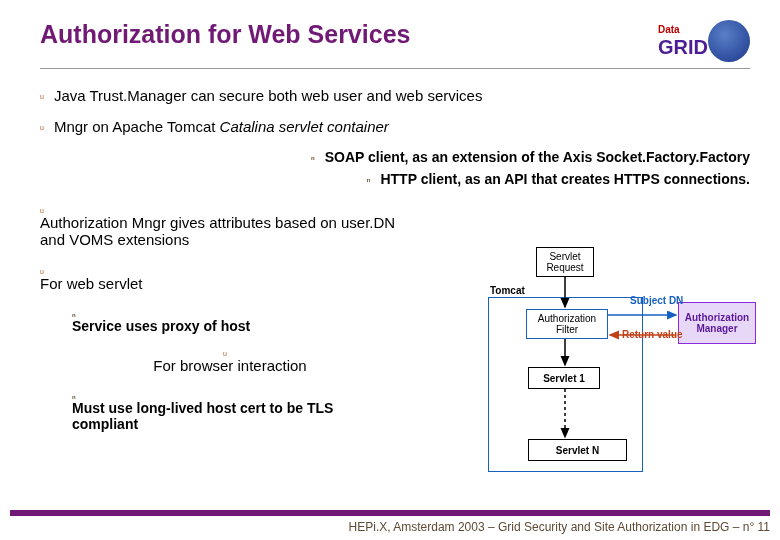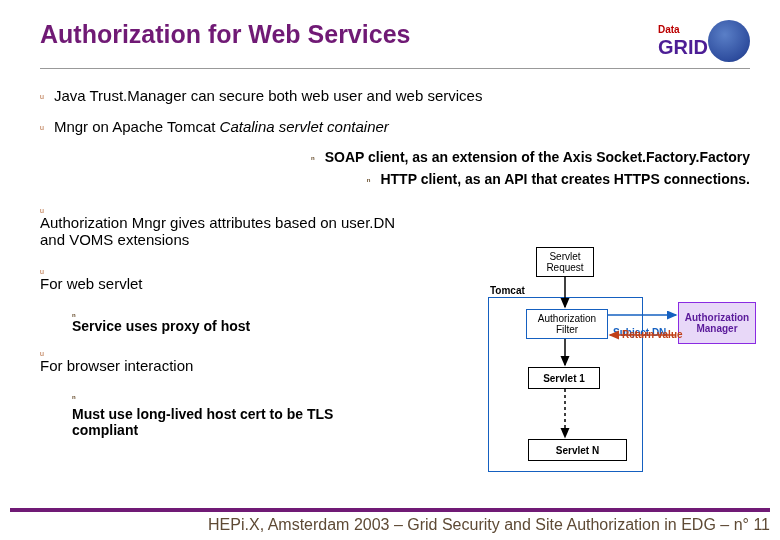--- a/index.html
+++ b/index.html
@@ -107,23 +107,23 @@
     background: #fff;
   }
   .lbl {
     position: absolute;
     font-size: 10px;
   }
   .footer {
     position: absolute;
     bottom: 6px;
     right: 10px;
-    font-size: 16px;
+    font-size: 12px;
     color: #5e4a35;
-    border-top: 4px solid #701a75;
+    border-top: 6px solid #701a75;
     width: 760px;
     text-align: right;
     padding-top: 4px;
     left: 10px;
   }
 </style>
 </head>
 <body>
 
 <div class="slide">
@@ -168,47 +168,47 @@
       <div class="b1 narrow" style="margin-top:10px;">
         <span class="mk">u</span>
         <span>For web servlet</span>
       </div>
 
       <div class="b2 narrow">
         <span class="mk">n</span>
         <span>Service uses proxy of host</span>
       </div>
 
-      <div class="b1 narrow" style="margin-top:10px;">
+      <div class="b1 narrow" style="margin-top:10px;text-align:center;">
         <span class="mk">u</span>
         <span>For browser interaction</span>
       </div>
 
-      <div class="b2 narrow" style="max-width:300px;gap:6px;">
+      <div class="b2 narrow" style="max-width:300px;">
         <span class="mk">n</span>
         <span>Must use long-lived host cert to be TLS compliant</span>
       </div>
 
     </div>
 
     <div class="diagram">
 
       <div class="dbox" style="left:98px; top:0; width:58px; height:30px; border-color:#000; white-space:pre-line;">Servlet
 Request</div>
 
       <div style="position:absolute; left:50px; top:50px; width:155px; height:175px; border:1.5px solid #1560c0;"></div>
       <div class="lbl" style="left:52px; top:38px; color:#000; font-weight:bold;">Tomcat</div>
 
       <div class="dbox" style="left:88px; top:62px; width:82px; height:30px; border-color:#1560c0; white-space:pre-line;">Authorization
 Filter</div>
 
       <div class="dbox" style="left:240px; top:55px; width:78px; height:42px; border-color:#8a2be2; background:#e8d8f8; color:#5a1a9a; white-space:pre-line; font-weight:bold;">Authorization
 Manager</div>
 
-      <div class="lbl" style="left:175px; top:48px; color:#1560c0; font-weight:bold;margin-top:32px;">Subject DN</div>
+      <div class="lbl" style="left:192px; top:48px; color:#1560c0; font-weight:bold;">Subject DN</div>
 
       <div class="lbl" style="left:184px; top:82px; color:#c04018; font-weight:bold;">Return value</div>
 
       <div class="dbox" style="left:90px; top:120px; width:72px; height:22px; border-color:#000; font-weight:bold;">Servlet 1</div>
 
       <div class="dbox" style="left:90px; top:192px; width:99px; height:22px; border-color:#000; font-weight:bold;">Servlet N</div>
 
       <svg width="320" height="230" style="position:absolute;left:0;top:0;pointer-events:none;">
         <defs>
           <marker id="ah-black" markerWidth="8" markerHeight="8" refX="6" refY="3" orient="auto">

